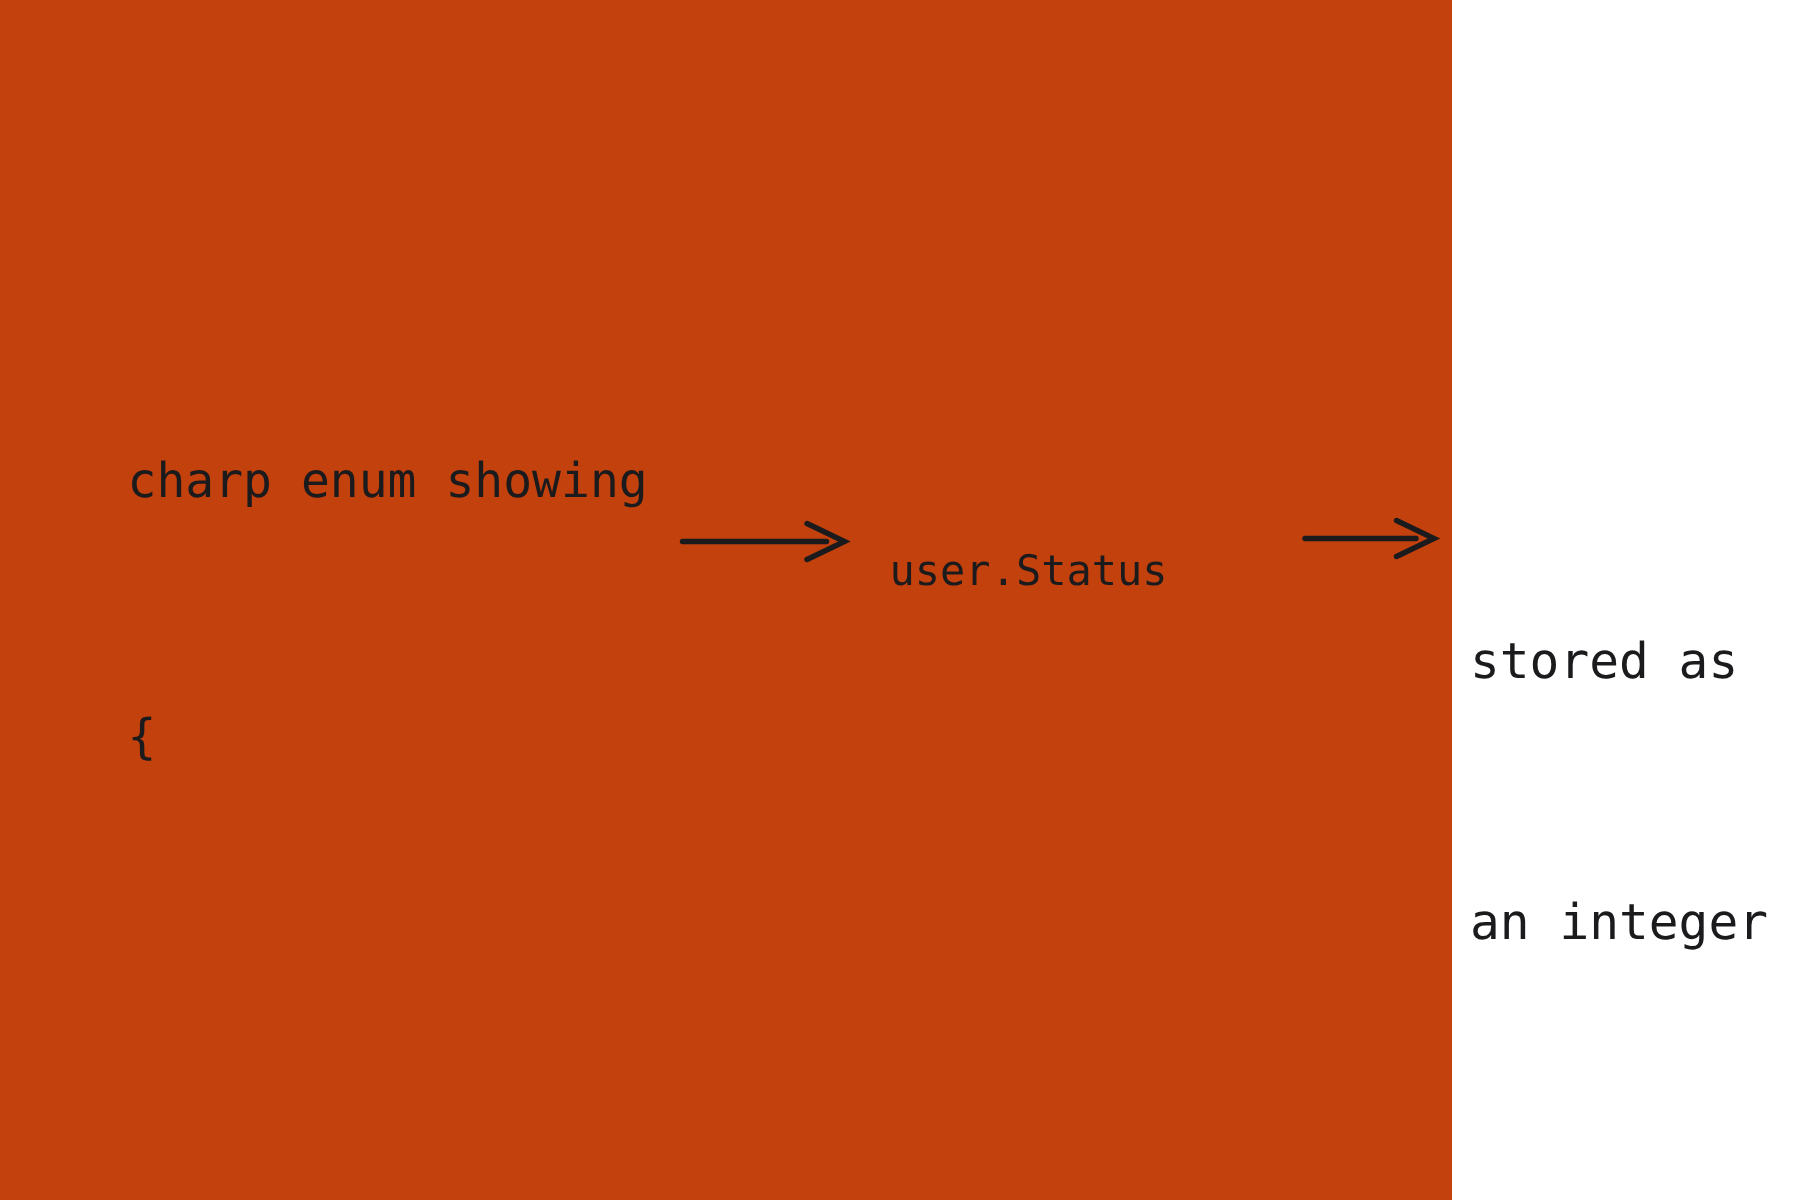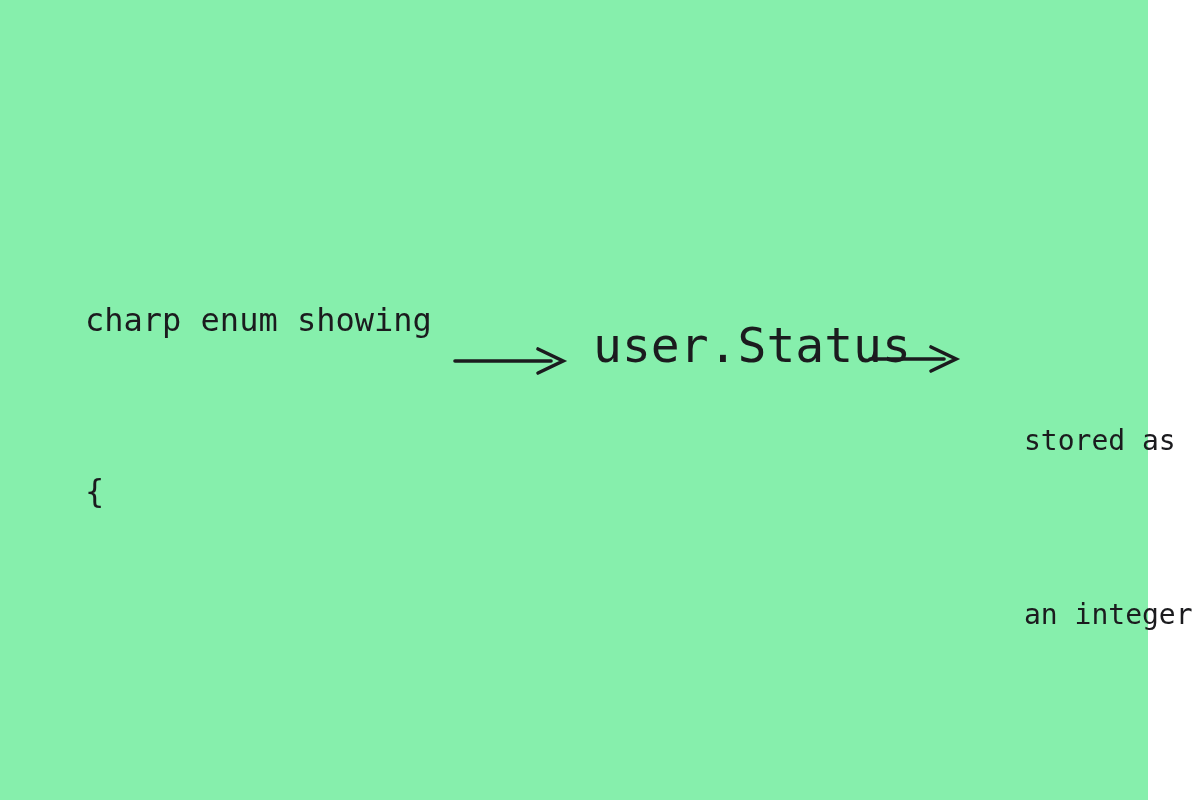--- a/index.html
+++ b/index.html
@@ -9,23 +9,23 @@
   body {
     width: 1200px;
     height: 800px;
     background: #ffffff;
     font-family: "DejaVu Sans Mono", "Liberation Mono", monospace;
     color: #1b1b1e;
     overflow: hidden;
   }
   .canvas {
     position: relative;
-    width: 1148px;
+    width: 968px;
     height: 800px;
-    background: #86efac;
+    background: #c2410c;
   }
   .code-block {
     position: absolute;
     left: 85px;
     top: 178px;
     font-size: 32px;
     line-height: 57px;
     white-space: pre;
     letter-spacing: 0px;
   }
@@ -40,30 +40,30 @@
     left: 452px;
     top: 344px;
   }
   .arrow-2 {
     left: 867px;
     top: 342px;
   }
   .mid-label {
     position: absolute;
     left: 593px;
-    top: 324px;
-    font-size: 48px;
+    top: 360px;
+    font-size: 28px;
     line-height: 42px;
     white-space: pre;
   }
   .right-label {
     position: absolute;
-    left: 1024px;
+    left: 980px;
     top: 296px;
-    font-size: 28px;
+    font-size: 33px;
     line-height: 58px;
     white-space: pre;
   }
 </style>
 </head>
 <body>
 
 <div class="canvas">
 
   <div class="code-block">

